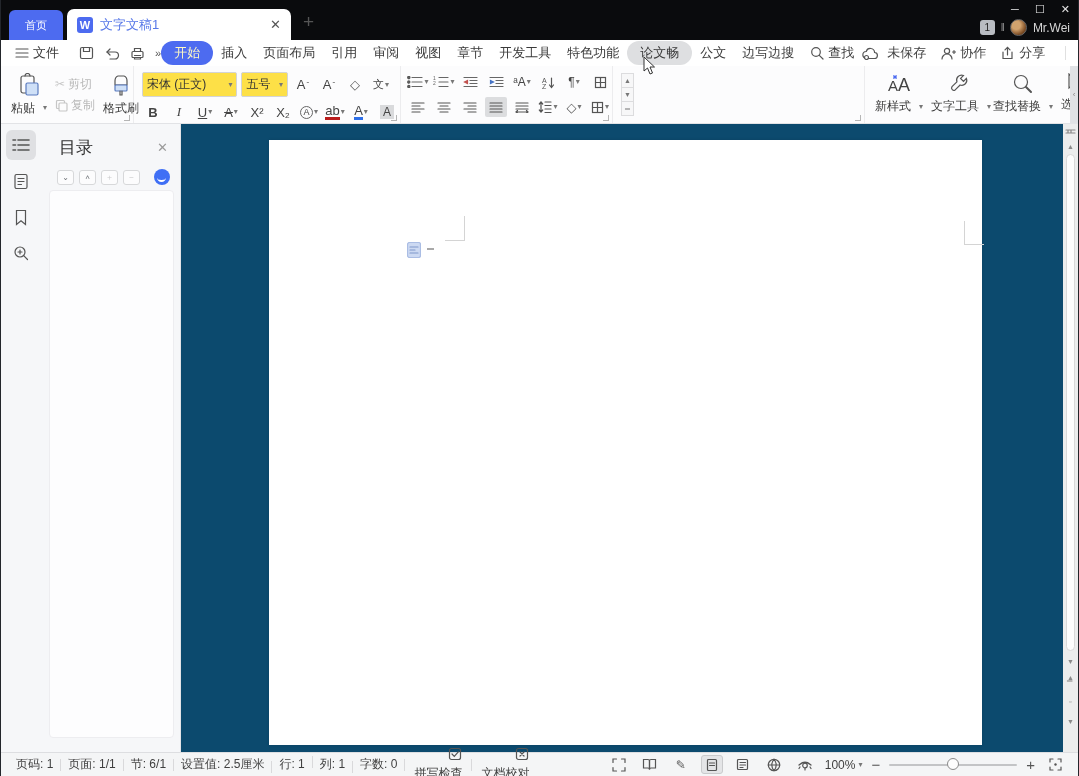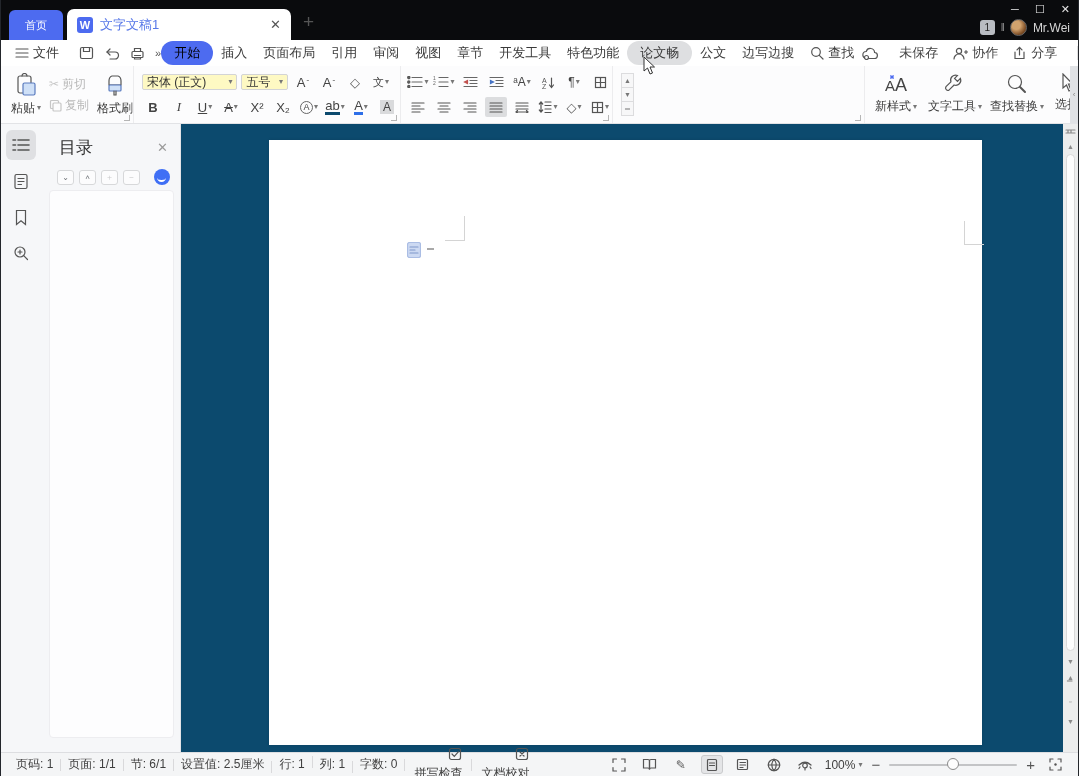--- a/index.html
+++ b/index.html
@@ -24,53 +24,53 @@
   .w-badge { width:16px; height:16px; background:#4d6bf0; border-radius:3px; color:#fff; font-size:11px;
              font-weight:bold; display:flex; align-items:center; justify-content:center; }
   .tab-label { color:#5878e8; font-size:13px; flex:1; white-space:nowrap; overflow:hidden; }
   .tab-close { color:#9a9a9a; font-size:13px; }
   .new-tab-btn { position:absolute; left:302px; top:11px; color:#c4c4c4; font-size:19px; font-weight:300; }
 
   
   .menubar { position:absolute; left:0; top:40px; width:100%; height:26px; background:#fff;
              display:flex; align-items:center; font-size:13px; color:#3a3a3a; }
   .menubar .item { display:flex; align-items:center; gap:4px; padding:3px 8px; border-radius:12px; white-space:nowrap; }
-  .menubar .item.active { background:#4d6bf0; color:#000000; padding:3px 13px; }
+  .menubar .item.active { background:#4d6bf0; color:#fef9c3; padding:3px 13px; }
   .menubar .item.hover { background:#dedfe1; padding:3px 13px; }
   .msep { width:1px; height:14px; background:#e0e0e0; margin:0 6px; }
   .qicons { display:flex; align-items:center; gap:10px; color:#555; }
   .menubar-right { margin-left:auto; display:flex; align-items:center; gap:14px; padding-right:10px; color:#444; }
   .mini { font-size:11px; color:#666; }
   .ic { display:inline-flex; align-items:center; justify-content:center; color:#555; }
   .ic svg { display:block; }
 
   
   .ribbon { position:absolute; left:0; top:66px; width:100%; height:58px; background:#fcfcfd;
             border-bottom:1px solid #e2e3e6; }
   .rgroup { position:absolute; top:0; height:57px; border-right:1px solid #ececee; }
   .launcher { position:absolute; right:3px; bottom:2px; width:6px; height:6px;
               border-right:1px solid #b5b5b5; border-bottom:1px solid #b5b5b5; }
   .g-clip { left:0; width:133px; display:flex; align-items:center; padding:4px 6px; gap:4px; }
   .bigbtn { display:flex; flex-direction:column; align-items:center; justify-content:center; gap:3px;
             padding:2px 4px; border-radius:3px; font-size:12px; color:#3a3a3a; }
-  .bigbtn .lbl { display:flex; align-items:center; gap:2px; white-space:nowrap; }
+  .bigbtn .lbl { display:flex; align-items:center; gap:8px; white-space:nowrap; }
   .stackcol { display:flex; flex-direction:column; gap:4px; }
   .smallbtn { display:flex; align-items:center; gap:3px; font-size:12px; color:#3a3a3a; white-space:nowrap; }
   .disabled { color:#b9b9b9 !important; }
   .disabled .ic { color:#c6c6c6 !important; }
   .caret { font-size:8px; color:#777; line-height:1; }
   .g-font { left:133px; width:267px; padding:6px 8px 4px; display:flex; flex-direction:column; gap:5px; }
   .rrow { display:flex; align-items:center; gap:4px; }
-  .combo { border:1px solid #d3d4d6; border-radius:2px; height:16px; background:#fef9c3;
+  .combo { border:1px solid #d3d4d6; border-radius:2px; height:25px; background:#fde047;
            display:flex; align-items:center; justify-content:space-between; padding:0 4px; font-size:12px; color:#333; }
   .tbtn { min-width:22px; height:20px; display:flex; align-items:center; justify-content:center; gap:1px;
           border-radius:2px; font-size:13px; color:#444; }
   .tbtn.on { background:#dcdddf; }
   .fc { border-bottom:3px solid #2e6fe8; line-height:1; padding-bottom:0px; }
-  .hlb { border-bottom:3px solid #0c4a6e; line-height:1; }
+  .hlb { border-bottom:3px solid #b91c1c; line-height:1; }
   .circA { border:1px solid #666; border-radius:50%; width:13px; height:13px; font-size:9px;
            display:inline-flex; align-items:center; justify-content:center; }
   .boxA { background:#d9dadc; padding:0 3px; font-size:12px; }
   .g-para { left:400px; width:212px; padding:6px 6px 4px; display:flex; flex-direction:column; gap:5px; }
   .g-styles { left:612px; width:252px; display:flex; align-items:center; padding:5px 2px 5px 6px; gap:3px; }
   .stylecard { width:56px; height:45px; border:1px solid transparent; border-radius:3px; display:flex;
                flex-direction:column; align-items:center; justify-content:center; gap:1px; overflow:hidden; }
   .stylecard.selected { border-color:#c9cacc; background:#fff; }
   .stylecard .sample { white-space:nowrap; color:#222; }
   .stylecard .sname { font-size:11px; color:#555; white-space:nowrap; }
@@ -253,21 +253,21 @@
     <span class="item">
       <span class="ic">
           <svg width="14" height="14" viewBox="0 0 14 14" fill="none" stroke="currentColor" stroke-width="1.2" stroke-linecap="round">
             <circle cx="6" cy="6" r="4.3"></circle>
             <path d="M9.3,9.3 L13,13"></path>
           </svg>
         </span>
       <span>查找</span>
     </span>
     <span class="menubar-right">
-      <span class="item" style="padding:0;gap:20px">
+      <span class="item" style="padding:0;gap:8px">
         <span class="ic">
             <svg width="17" height="13" viewBox="0 0 17 13" fill="none" stroke="currentColor" stroke-width="1.2" stroke-linecap="round">
               <path d="M4.5,11.5 a3.5,3.5 0 0 1 -0.3,-7 a4.3,4.3 0 0 1 8.4,1 a3,3 0 0 1 -0.4,6 z"></path>
               <circle cx="4.5" cy="10.5" r="2" fill="#fcfcfd"></circle>
             </svg>
           </span>
         <span>未保存</span>
       </span>
       <span class="item" style="padding:0;">
         <span class="ic">

